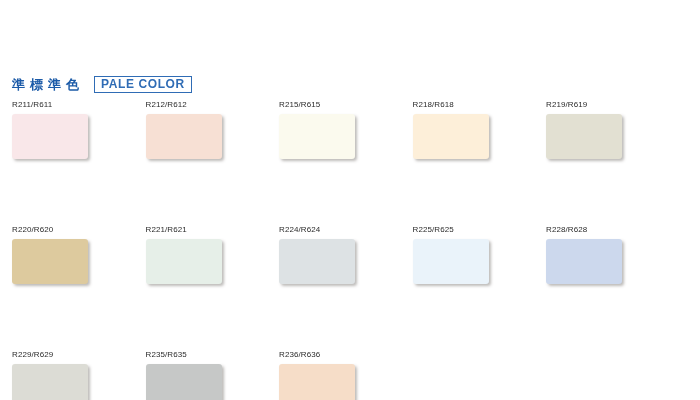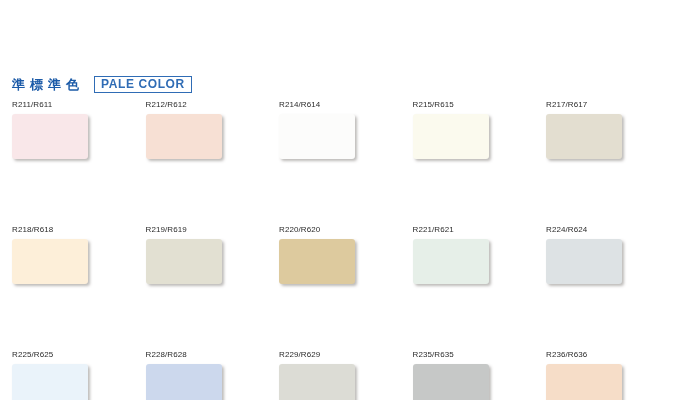--- a/index.html
+++ b/index.html
@@ -102,30 +102,22 @@
   <div class="grid">
       <div class="cell">
         <div class="cell-label">R211/R611</div>
         <div class="chip" style="background: rgb(249, 231, 233);"></div>
       </div>
       <div class="cell">
         <div class="cell-label">R212/R612</div>
         <div class="chip" style="background: rgb(247, 224, 212);"></div>
       </div>
       <div class="cell">
-        <div class="cell-label">R214/R614</div>
-        <div class="chip" style="background: rgb(252, 252, 251);"></div>
-      </div>
-      <div class="cell">
         <div class="cell-label">R215/R615</div>
         <div class="chip" style="background: rgb(251, 250, 238);"></div>
-      </div>
-      <div class="cell">
-        <div class="cell-label">R217/R617</div>
-        <div class="chip" style="background: rgb(227, 222, 208);"></div>
       </div>
       <div class="cell">
         <div class="cell-label">R218/R618</div>
         <div class="chip" style="background: rgb(253, 239, 217);"></div>
       </div>
       <div class="cell">
         <div class="cell-label">R219/R619</div>
         <div class="chip" style="background: rgb(226, 224, 210);"></div>
       </div>
       <div class="cell">

